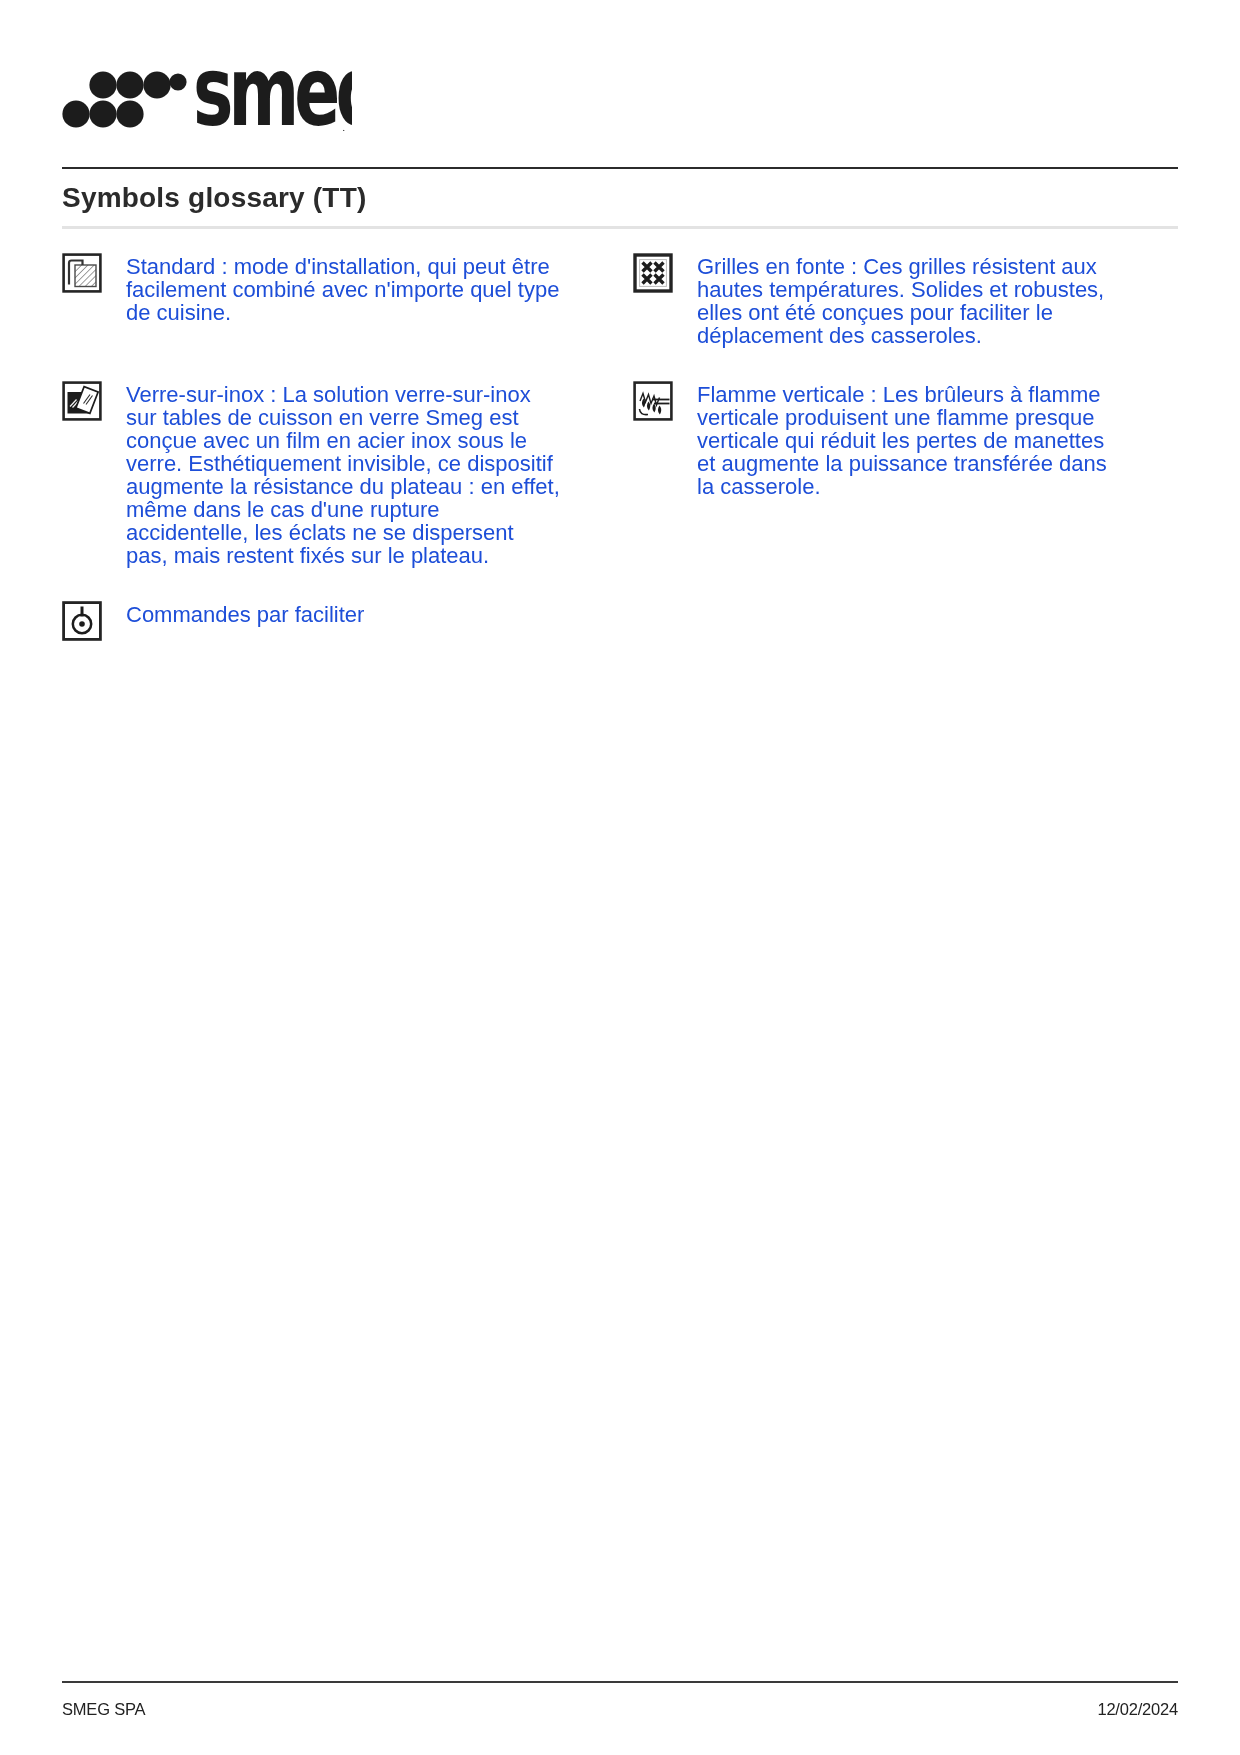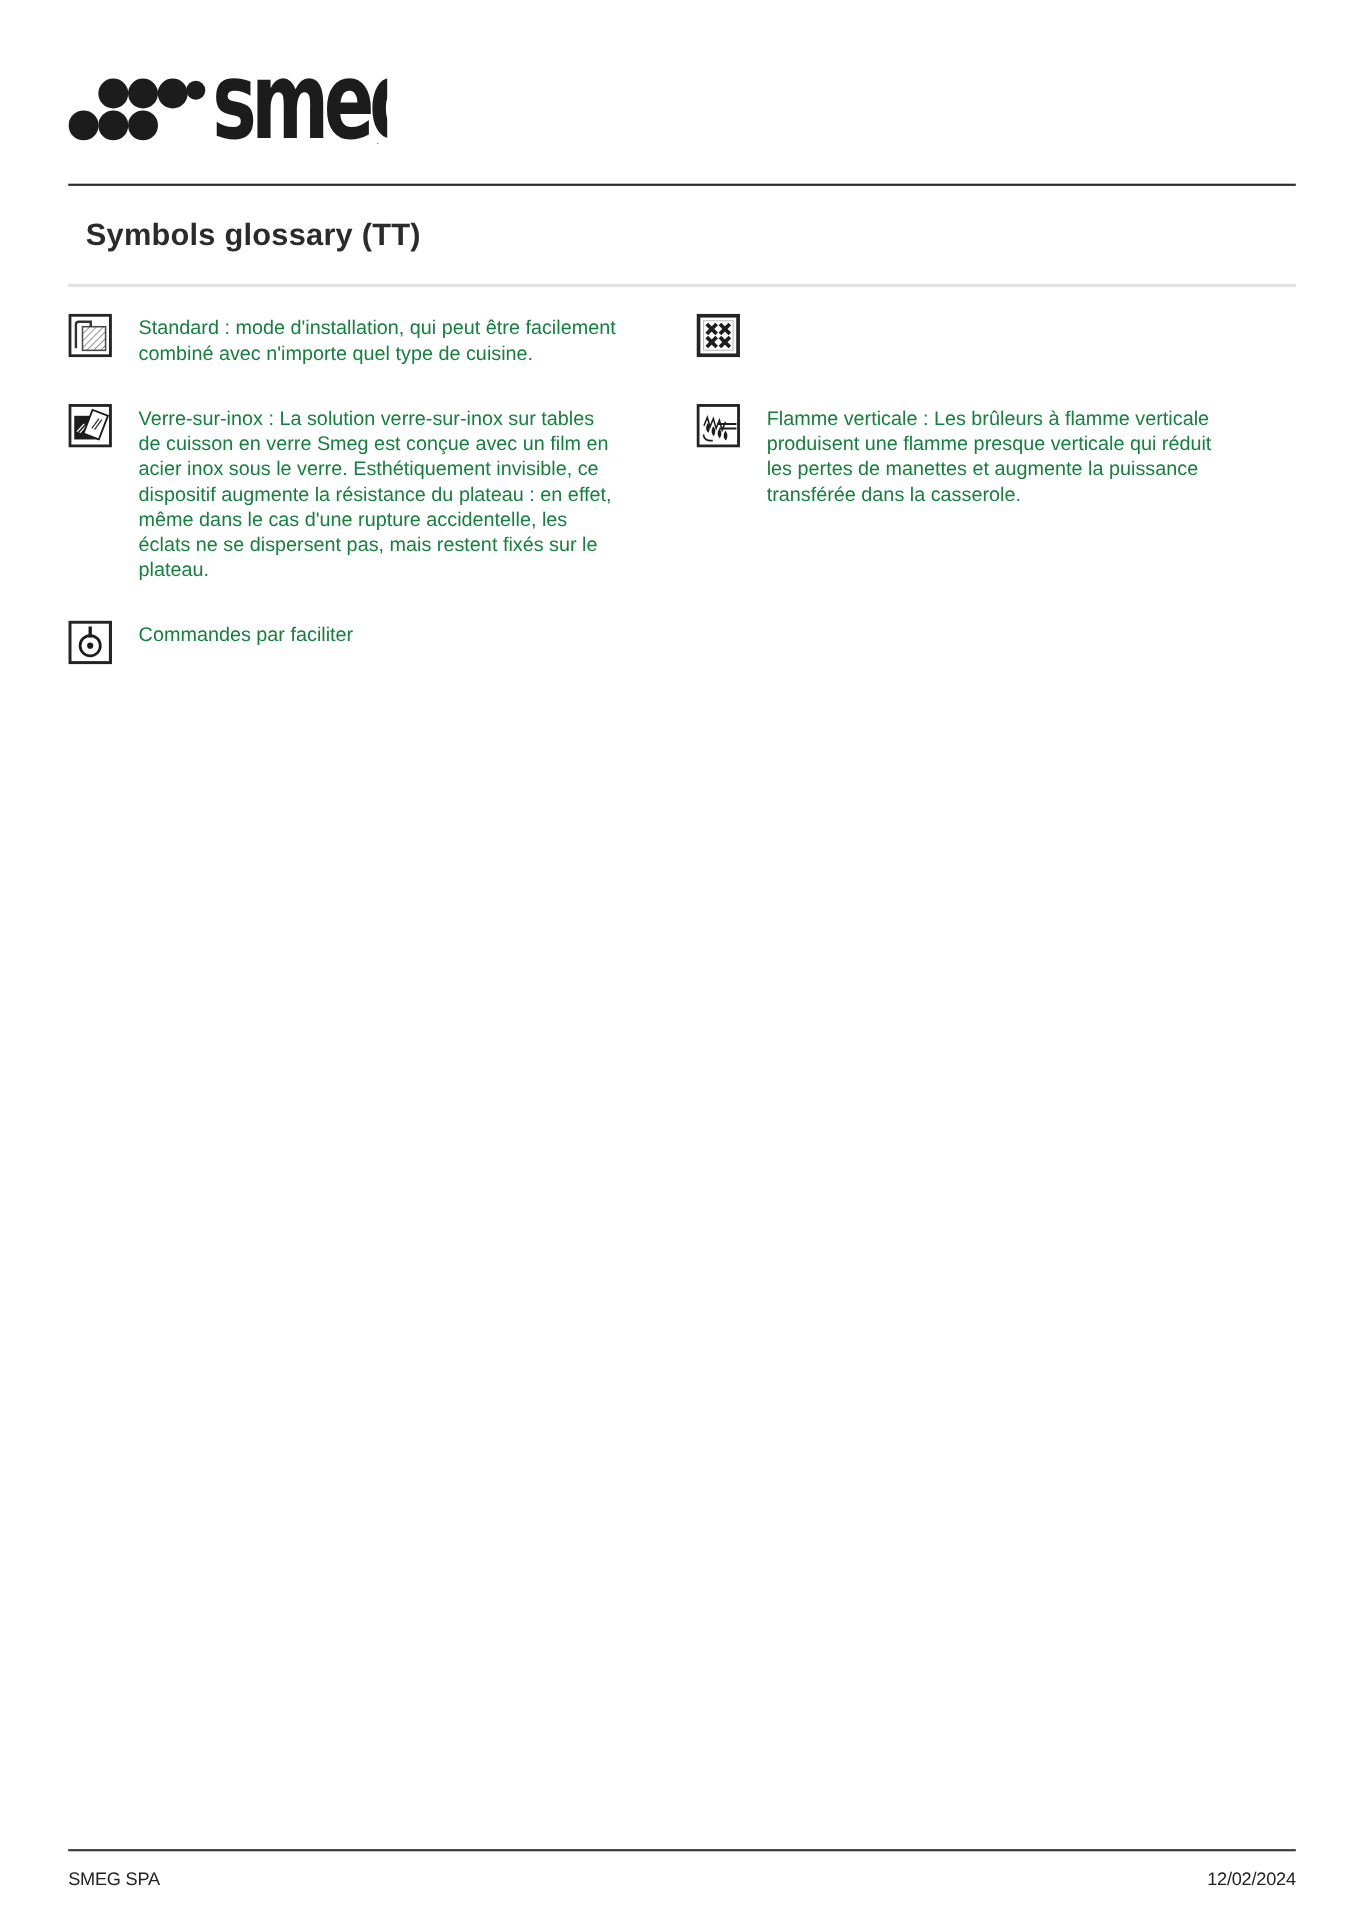--- a/index.html
+++ b/index.html
@@ -21,44 +21,44 @@
   .logo-svg { display: block; }
 
   
   .title-block {
     margin-top: 36px;
     border-top: 2px solid #2b2b2b;
     border-bottom: 3px solid #e3e3e3;
     padding: 13px 0 12px 0;
   }
   .page-title {
-    margin: 16px;
+    margin: 0;
     font-size: 28px;
     line-height: 32px;
     font-weight: bold;
     color: #2b2b2b;
     letter-spacing: 0.2px;
   }
 
   
   .glossary {
     margin-top: 24px;
     display: grid;
     grid-template-columns: 498px 483px;
     column-gap: 73px;
     row-gap: 34px;
     align-items: start;
   }
   .entry { display: flex; align-items: flex-start; gap: 24px; }
   .entry-icon { flex: 0 0 40px; width: 40px; height: 40px; }
   .entry-text {
     margin-top: 2px;
-    font-size: 18px;
+    font-size: 22px;
     line-height: 23px;
-    color: #15803d;
+    color: #1d4ed8;
   }
   .col-right .entry-text { max-width: 417px; }
 
   
   .footer {
     position: absolute;
     left: 62px;
     right: 62px;
     bottom: 36px;
     border-top: 2px solid #3a3a3a;
@@ -118,20 +118,21 @@
       <svg class="entry-icon" viewBox="0 0 40 40" aria-hidden="true">
         <rect x="2" y="2" width="36" height="36" fill="#ffffff" stroke="#242424" stroke-width="3.4"></rect>
         <rect x="6.6" y="6.6" width="26.8" height="26.8" fill="#ffffff" stroke="#bdbdbd" stroke-width="1"></rect>
         <g stroke="#1d1d1d" stroke-width="3.4" stroke-linecap="butt">
           <path d="M9.5 9.5 L18.5 18.5 M18.5 9.5 L9.5 18.5"></path>
           <path d="M21.5 9.5 L30.5 18.5 M30.5 9.5 L21.5 18.5"></path>
           <path d="M9.5 21.5 L18.5 30.5 M18.5 21.5 L9.5 30.5"></path>
           <path d="M21.5 21.5 L30.5 30.5 M30.5 21.5 L21.5 30.5"></path>
         </g>
       </svg>
+      <div class="entry-text">Grilles en fonte : Ces grilles résistent aux hautes températures. Solides et robustes, elles ont été conçues pour faciliter le déplacement des casseroles.</div>
     </div>
 
     <div class="entry col-left">
       <svg class="entry-icon" viewBox="0 0 40 40" aria-hidden="true">
         <rect x="1.6" y="1.6" width="36.8" height="36.8" fill="#ffffff" stroke="#242424" stroke-width="2.6"></rect>
         <rect x="5.5" y="11" width="22" height="21.5" fill="#1c1c1c"></rect>
         <g stroke="#f5f5f5" stroke-width="1.2">
           <line x1="8" y1="25.5" x2="14.5" y2="18.5"></line>
           <line x1="10.5" y1="26.5" x2="17" y2="19.5"></line>
         </g>

